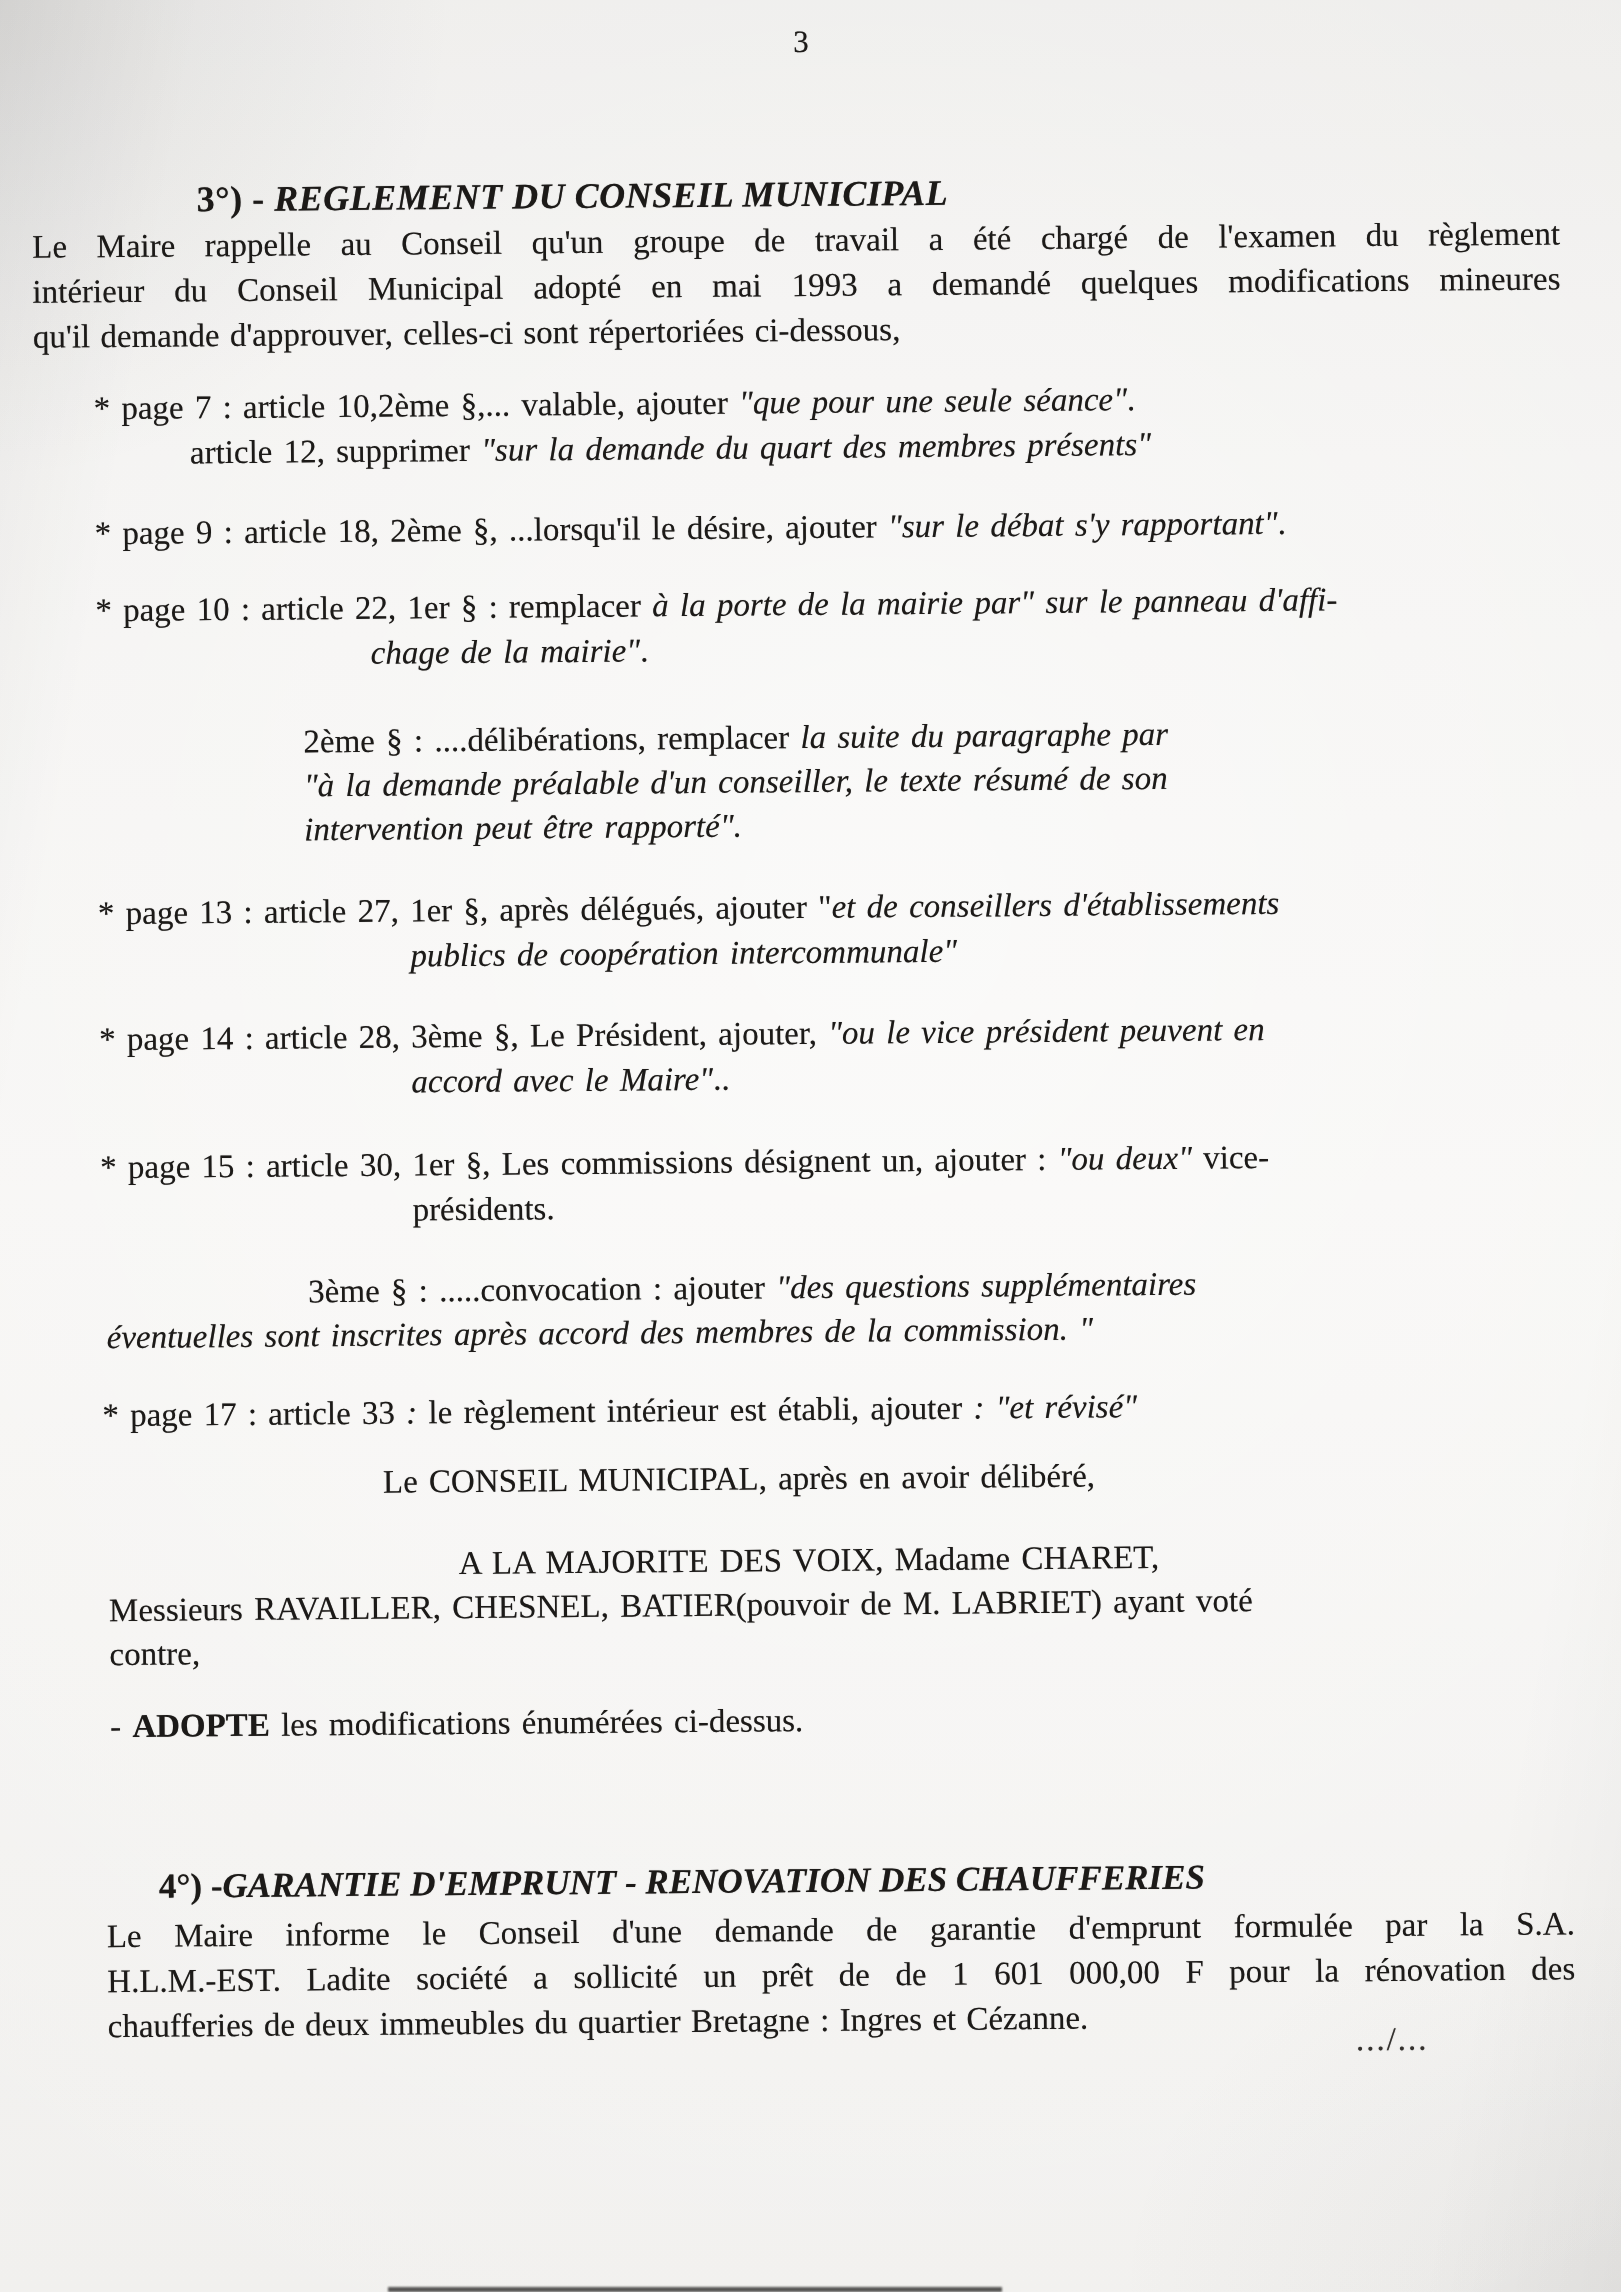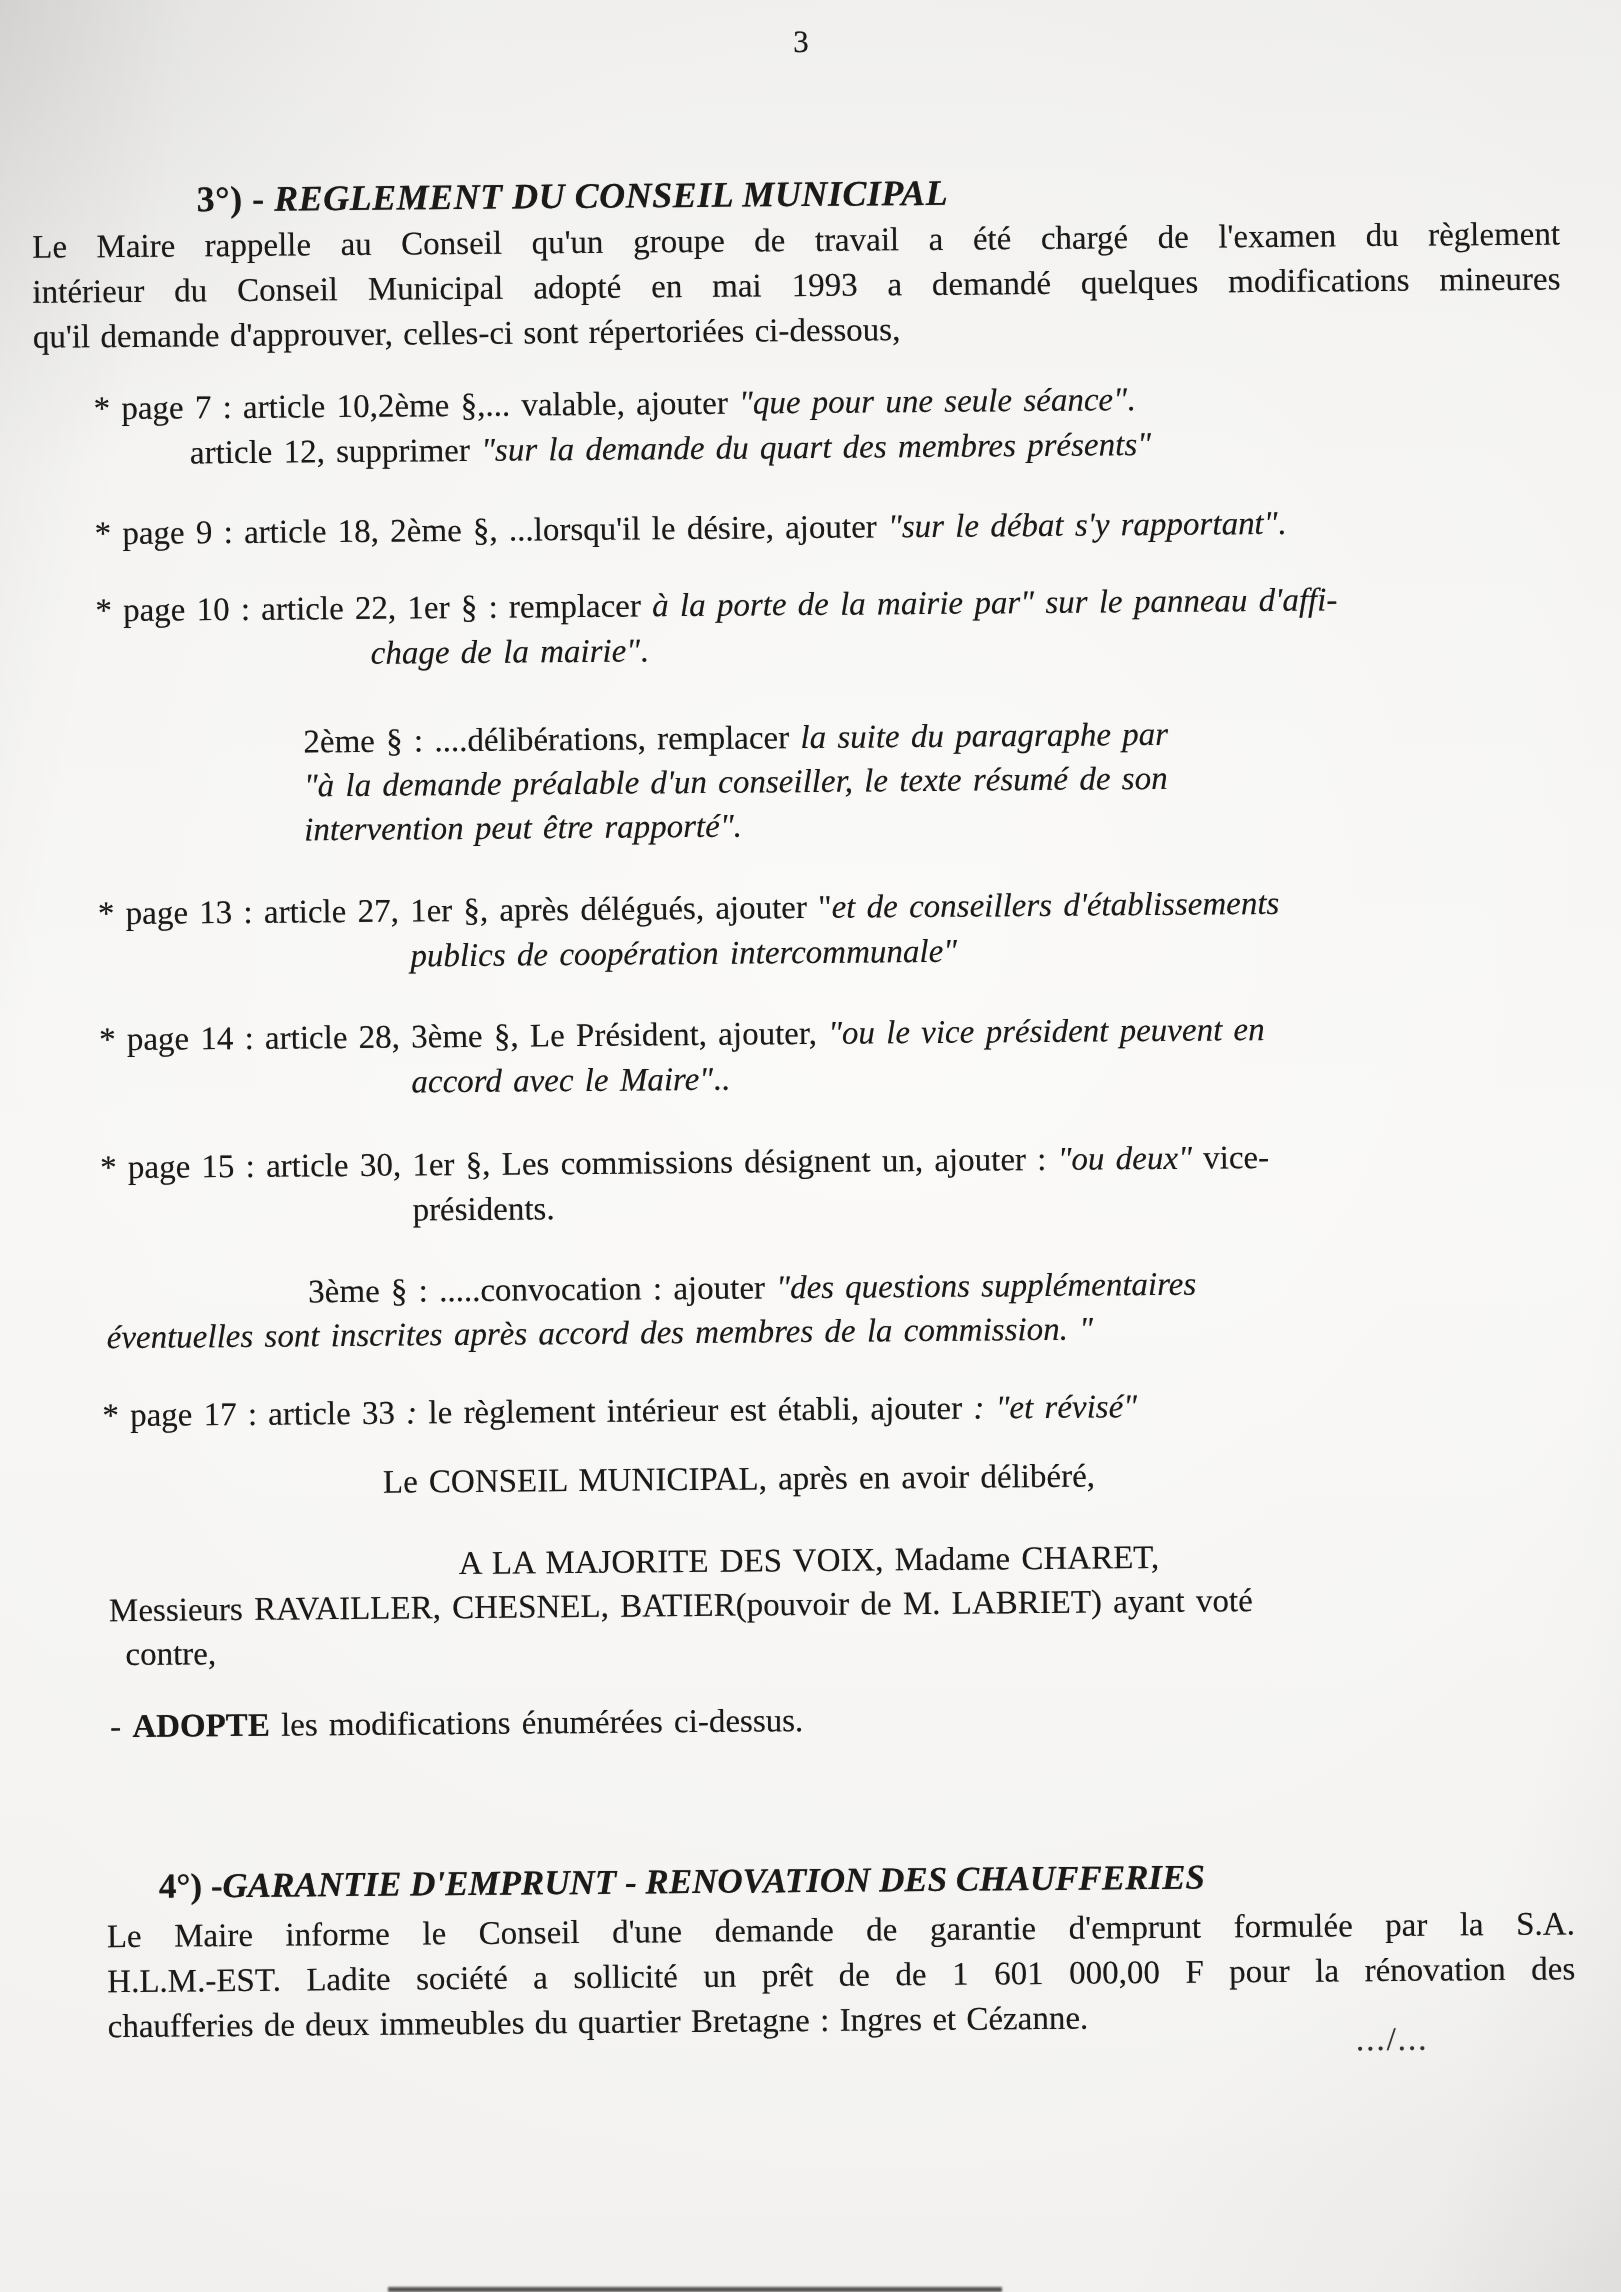--- a/index.html
+++ b/index.html
@@ -130,21 +130,21 @@
 
     <div class="ln" style="top:1265px; left:307px;"><span>3ème § : .....convocation : ajouter </span><span class="it">"des questions supplémentaires</span></div>
     <div class="ln" style="top:1309px; left:105px;"><span class="it">éventuelles sont inscrites après accord des membres de la commission. "</span></div>
 
     <div class="ln" style="top:1387px; left:100px;"><span>* page 17 : article 33 </span><span class="it">: </span><span>le règlement intérieur est établi, ajouter </span><span class="it">: "et révisé"</span></div>
 
     <div class="ln" style="top:1456px; left:380px;">Le CONSEIL MUNICIPAL, après en avoir délibéré,</div>
 
     <div class="ln" style="top:1538px; left:455px;">A LA MAJORITE DES VOIX, Madame CHARET,</div>
     <div class="ln" style="top:1582px; left:105px;">Messieurs RAVAILLER, CHESNEL, BATIER(pouvoir de M. LABRIET) ayant voté</div>
-    <div class="ln" style="top:1626px; left:105px;margin-left:16px;">contre,</div>
+    <div class="ln" style="top:1626px; left:105px;">contre,</div>
 
     <div class="ln" style="top:1698px; left:105px;"><span>- </span><span class="bd">ADOPTE</span><span> les modifications énumérées ci-dessus.</span></div>
 
     <div class="heading" style="top:1815px; left:100px; font-size:35px; letter-spacing:0;">
       <span class="pfx">4°) -</span><span class="ttl">GARANTIE D'EMPRUNT - RENOVATION DES CHAUFFERIES</span>
     </div>
 
     <div class="pl jl" style="top:1908px; left:100px; width:1468px;">Le Maire informe le Conseil d'une demande de garantie d'emprunt formulée par la S.A.</div>
     <div class="pl jl" style="top:1953px; left:100px; width:1468px;">H.L.M.-EST. Ladite société a sollicité un prêt de de 1 601 000,00 F pour la rénovation des</div>
     <div class="pl" style="top:1998px; left:100px; width:1468px;">chaufferies de deux  immeubles du quartier Bretagne : Ingres et Cézanne.</div>

